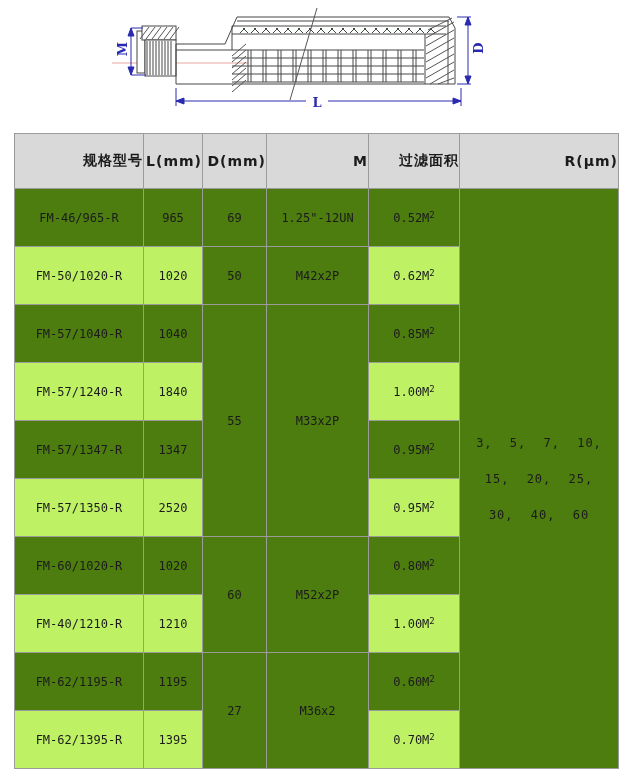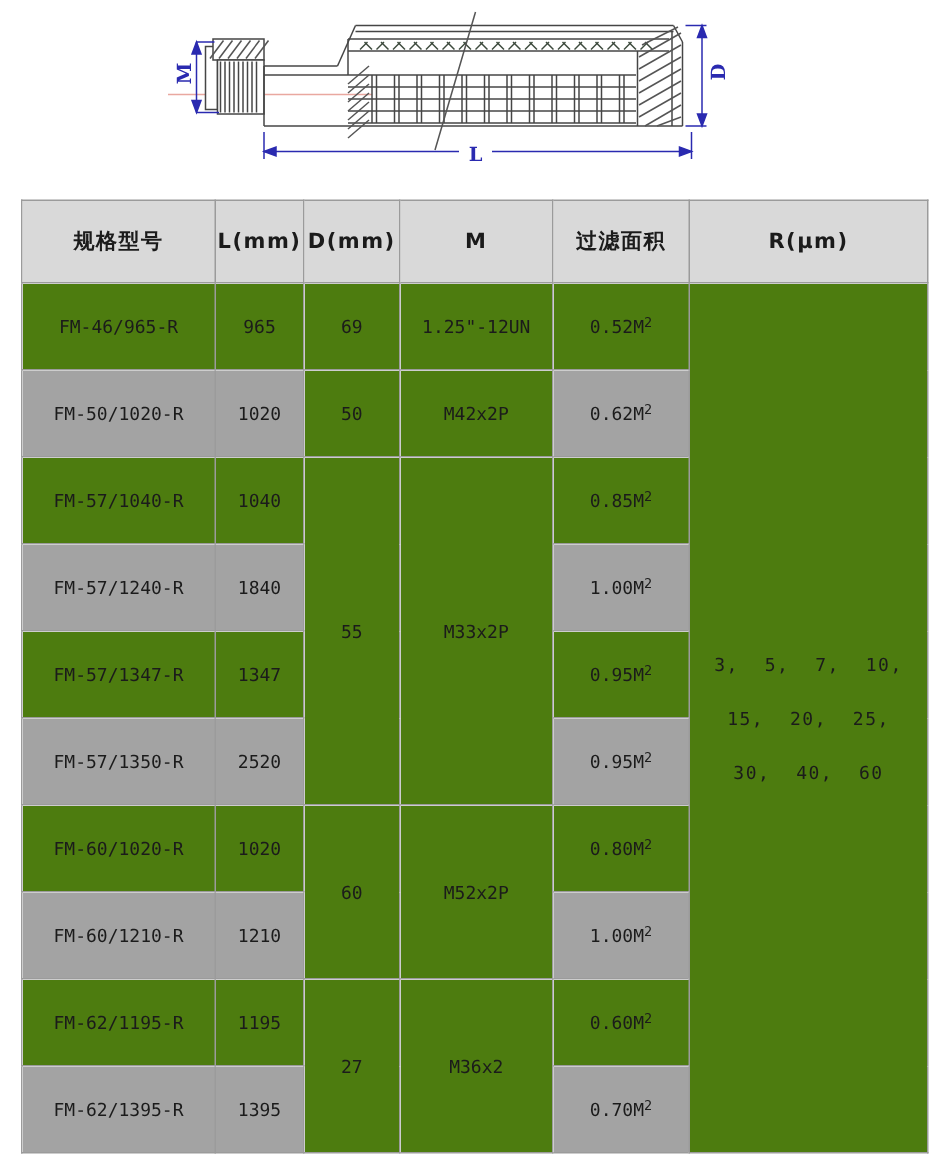--- a/index.html
+++ b/index.html
@@ -11,27 +11,27 @@
   table.spec{
     position:absolute;left:14px;top:133px;width:604px;
     border-collapse:collapse;table-layout:fixed;
   }
   table.spec th, table.spec td{
     border:1px solid #9b9b9b;text-align:center;vertical-align:middle;
     padding:0;overflow:hidden;
   }
   table.spec th{
     height:54px;background:#d9d9d9;font-size:14px;font-weight:bold;
-    font-family:"DejaVu Sans",sans-serif;letter-spacing:1px;
+    font-family:"DejaVu Sans",sans-serif;letter-spacing:1px;text-align:right;
   }
   table.spec td{
     height:57px;background:#4d7c0f;
     font-family:"DejaVu Sans Mono","Liberation Mono",monospace;font-size:12px;
   }
-  table.spec td.shaded{background:#a3a3a3;}
+  table.spec td.shaded{background:#bef264;}
   table.spec td sup{font-size:9px;line-height:0;vertical-align:4px;}
   td.micron-cell{font-size:12px;}
   .micron-line{margin:22px 0;word-spacing:9px;letter-spacing:1px;white-space:nowrap;}
   svg text.dim{
     font-family:"DejaVu Serif","Liberation Serif",serif;
     font-size:13px;font-weight:bold;
   }
 </style>
 </head>
 <body>
@@ -264,21 +264,21 @@
         <td class="shaded">0.95M<sup>2</sup></td>
       </tr>
       <tr>
         <td>FM-60/1020-R</td>
         <td>1020</td>
         <td rowspan="2">60</td>
         <td rowspan="2">M52x2P</td>
         <td>0.80M<sup>2</sup></td>
       </tr>
       <tr>
-        <td class="shaded">FM-60/1210-R</td>
+        <td class="shaded">FM-40/1210-R</td>
         <td class="shaded">1210</td>
         <td class="shaded">1.00M<sup>2</sup></td>
       </tr>
       <tr>
         <td>FM-62/1195-R</td>
         <td>1195</td>
         <td rowspan="2">27</td>
         <td rowspan="2">M36x2</td>
         <td>0.60M<sup>2</sup></td>
       </tr>

